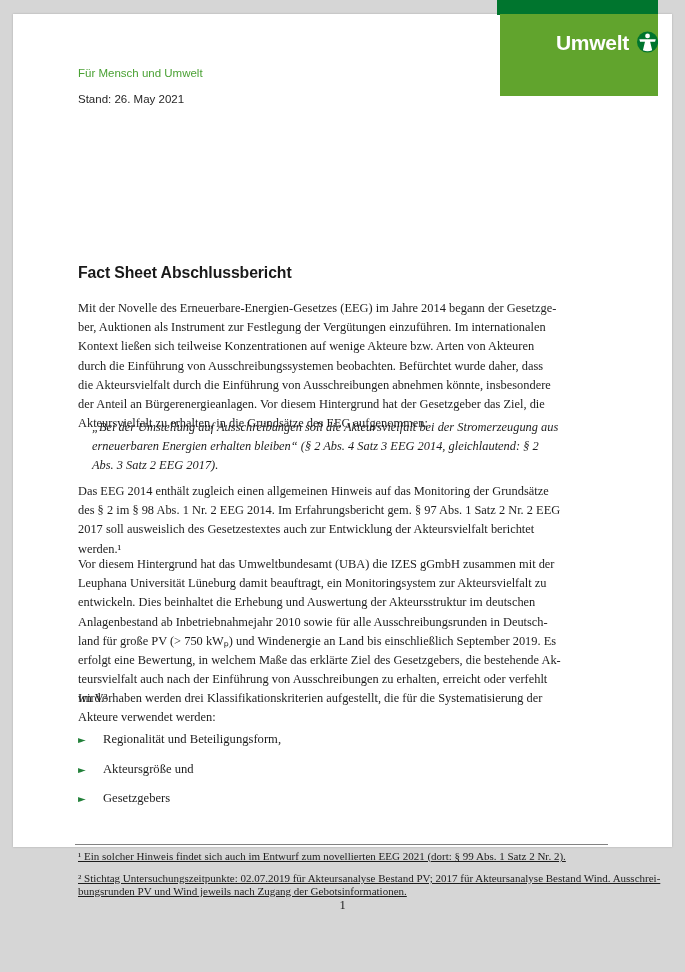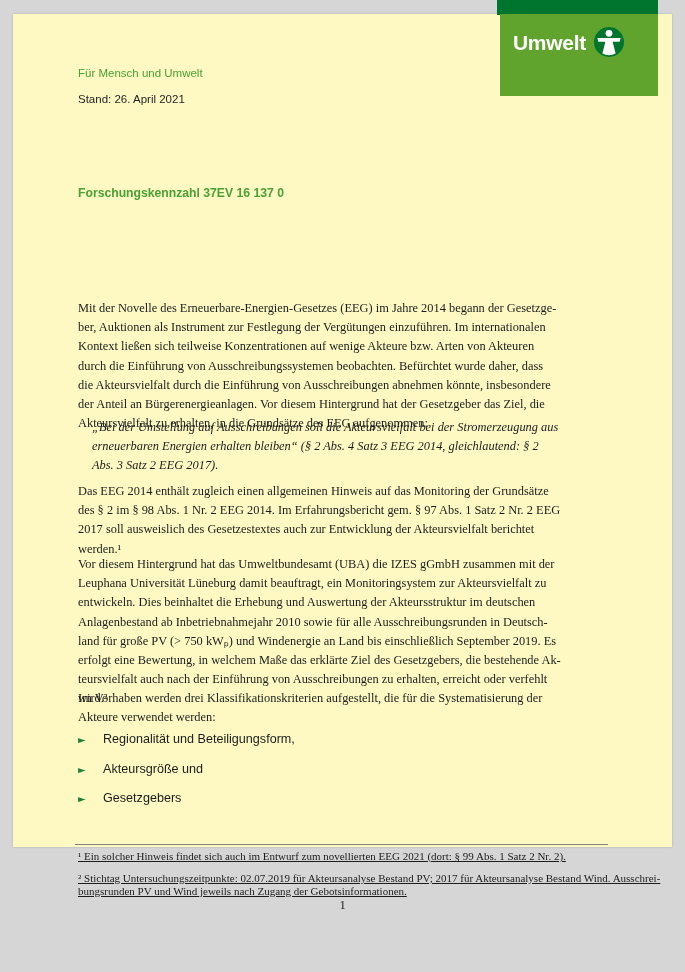--- a/index.html
+++ b/index.html
@@ -3,35 +3,35 @@
 <meta charset="utf-8">
 <style>
   html,body{margin:0;padding:0;}
   body{
     width:685px;height:972px;position:relative;overflow:hidden;
     background:#d6d6d6;
     font-family:"Liberation Sans",sans-serif;
   }
   .page{
     position:absolute;left:13px;top:14px;width:659px;height:833px;
-    background:#fef9c3;
+    background:#ffffff;
     box-shadow:0 0 2px rgba(0,0,0,.2);
   }
   
   .logo-flag{
     position:absolute;left:497px;top:0;width:161px;height:15px;
     background:#00752e;z-index:3;
   }
   .logo-box{
     position:absolute;left:500px;top:14px;width:158px;height:82px;
     background:#61a42d;z-index:3;color:#fff;
   }
   .logo-inner{
     padding:13px 0 0 13px;
-    font-weight:bold;font-size:21px;line-height:23px;letter-spacing:-0.3px;
+    font-weight:bold;font-size:21px;line-height:23px;letter-spacing:-0.3px;margin-left:43px;
   }
   .logo-line1{display:flex;align-items:center;gap:8px;}
   .logo-icon{width:30px;height:30px;display:block;}
   
   .abs{position:absolute;left:65px;white-space:pre;}
   .brand-line   {top:53px;  font-size:11.5px;color:#4aa134;}
   .date-line    {top:79px;  font-size:11.5px;color:#262626;}
   .doc-title    {top:99px;  font-size:17.5px;line-height:22.4px;font-weight:bold;
                  color:#4aa134;letter-spacing:-0.2px;}
   .research-code{top:172px; font-size:12.2px;font-weight:bold;color:#4aa134;}
@@ -40,38 +40,38 @@
   .body-text{font-family:"Liberation Serif",serif;font-size:12.4px;line-height:19.2px;color:#1c1c1c;}
   .p1   {top:285px;}
   .quote{top:404px;left:79px;font-style:italic;}
   .p2   {top:468px;}
   .p3   {top:541px;}
   .p4   {top:675px;}
   .bullets{top:718px;left:65px;position:absolute;}
   .bullet-row{display:flex;align-items:baseline;height:29.6px;}
   .bullet-arrow{color:#23803a;font-size:10px;width:25px;flex:none;
                 font-family:"DejaVu Sans",sans-serif;}
-  .bullet-label{font-family:Liberation Sans, sans-serif;font-size:12.6px;color:#1c1c1c;text-align:center;}
+  .bullet-label{font-family:Liberation Serif, serif;font-size:12.6px;color:#1c1c1c;text-align:center;}
   .fn-rule{position:absolute;left:62px;top:830px;width:533px;height:0;
            border-top:1px solid #828282;}
   .footnote{font-family:"Liberation Serif",serif;font-size:11px;line-height:13px;color:#1c1c1c;text-decoration:underline;}
   .fn1{top:836px;}
   .fn2{top:858px;}
   .page-number{position:absolute;left:0;top:884px;width:659px;text-align:center;
                font-family:"Liberation Serif",serif;font-size:12.5px;color:#1c1c1c;}
 </style>
 </head>
 <body>
 
 <div class="page">
 
   <div class="abs brand-line">Für Mensch und Umwelt</div>
-  <div class="abs date-line">Stand: 26. April 2021</div>
-  <div class="abs research-code">Forschungskennzahl 37EV 16 137 0</div>
+  <div class="abs date-line">Stand: 26. May 2021</div>
 
+  <h2 class="abs section-head" style="margin:0">Fact Sheet Abschlussbericht</h2>
 
   <div class="abs body-text p1">Mit der Novelle des Erneuerbare-Energien-Gesetzes (EEG) im Jahre 2014 begann der Gesetzge-
 ber, Auktionen als Instrument zur Festlegung der Vergütungen einzuführen. Im internationalen
 Kontext ließen sich teilweise Konzentrationen auf wenige Akteure bzw. Arten von Akteuren
 durch die Einführung von Ausschreibungssystemen beobachten. Befürchtet wurde daher, dass
 die Akteursvielfalt durch die Einführung von Ausschreibungen abnehmen könnte, insbesondere
 der Anteil an Bürgerenergieanlagen. Vor diesem Hintergrund hat der Gesetzgeber das Ziel, die
 Akteursvielfalt zu erhalten, in die Grundsätze des EEG aufgenommen:</div>
   <div class="abs body-text quote">„Bei der Umstellung auf Ausschreibungen soll die Akteursvielfalt bei der Stromerzeugung aus
 erneuerbaren Energien erhalten bleiben“ (§ 2 Abs. 4 Satz 3 EEG 2014, gleichlautend: § 2

